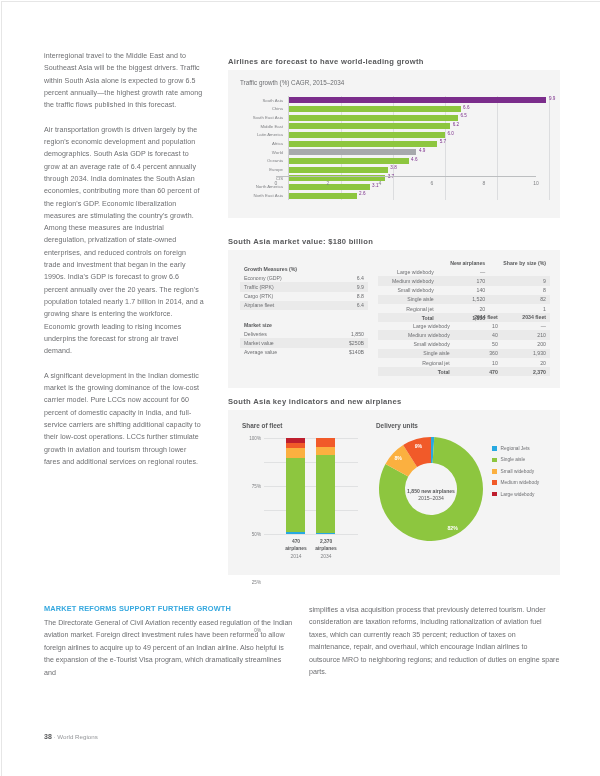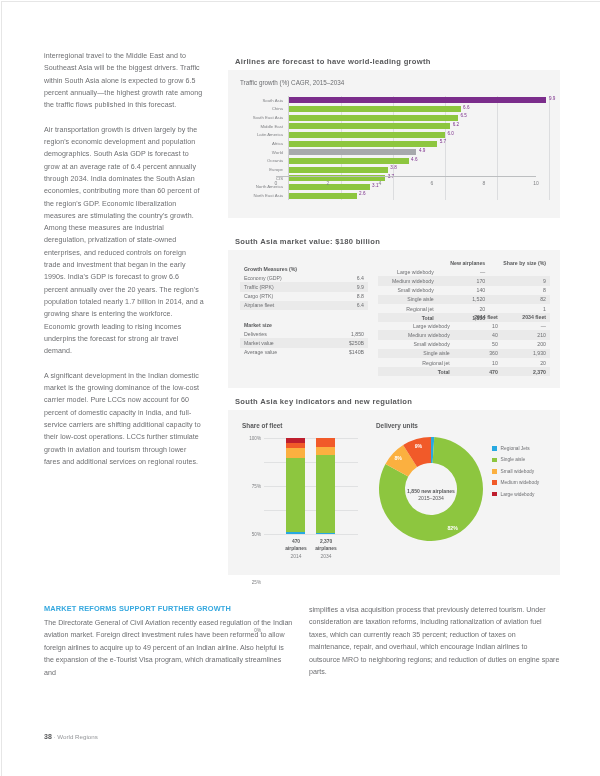--- a/index.html
+++ b/index.html
@@ -37,21 +37,20 @@
     letter-spacing: 0.01em;
   }
 
   
   .panel-title {
     position: absolute;
     font-size: 7.6px;
     font-weight: bold;
     color: #58595b;
     letter-spacing: 0.04em;
-    margin-left: 7px;
   }
   .panel {
     position: absolute;
     background: #f4f4f4;
   }
 
   
   #chart-panel { left: 228px; top: 70px; width: 332px; height: 148px; }
   #chart-title { left: 228px; top: 57px; }
   .chart-sub {
@@ -477,21 +476,21 @@
           </tr>
           <tr class="zebra tot">
             <td class="lft" style="text-align: right;">Total</td>
             <td>470</td>
             <td>2,370</td>
           </tr>
         </tbody>
     </table>
   </div>
 
-  <div class="panel-title" id="ki-title">South Asia key indicators and new regulation</div>
+  <div class="panel-title" id="ki-title">South Asia key indicators and new airplanes</div>
   <div class="panel" id="ki-panel">
 
     <div class="sub-head" id="sof-head">Share of fleet</div>
     <div class="sof-area">
       <div class="sof-plot" id="sof-plot">
           <div class="sof-grid" style="top: 0px;">
             <div class="ylab" style="top: 0px;">100%</div>
           </div>
           <div class="sof-grid" style="top: 24px;">
             <div class="ylab" style="top: 24px;">75%</div>

